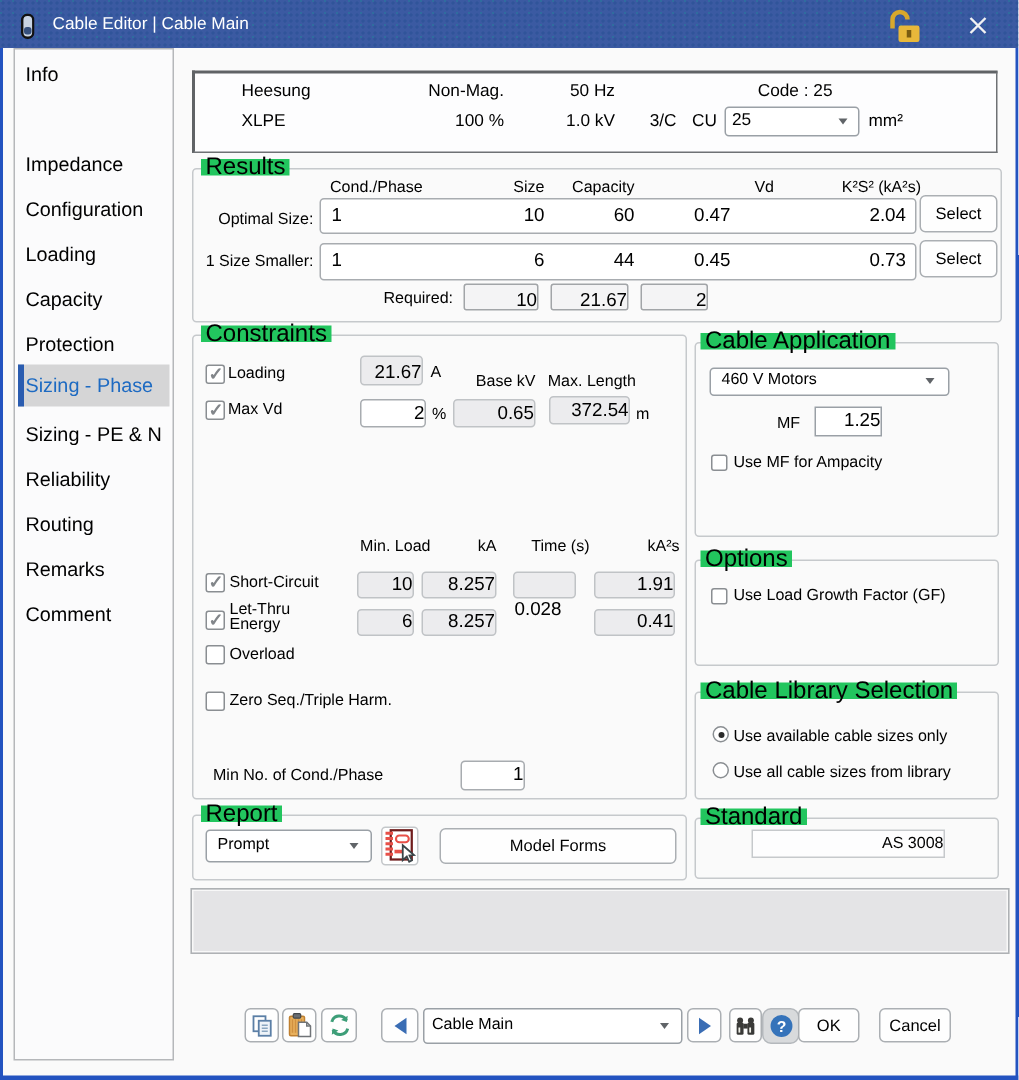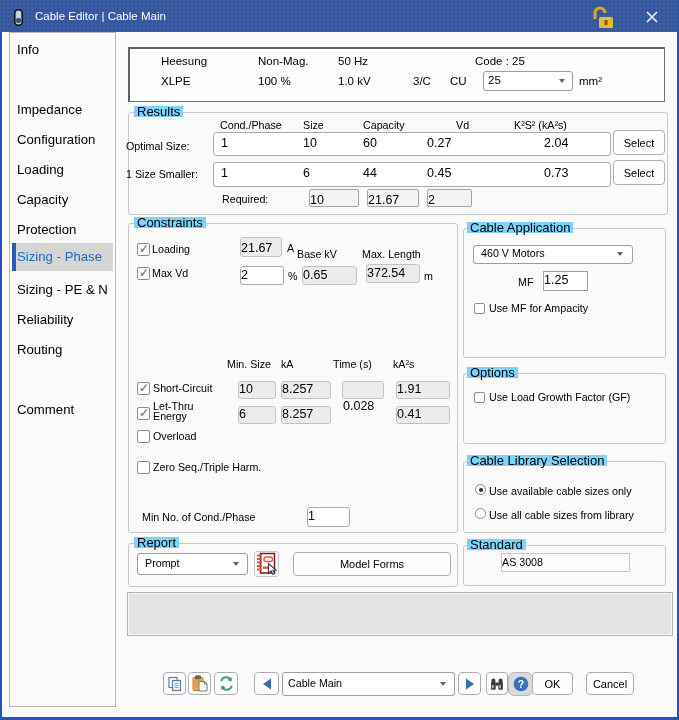--- a/index.html
+++ b/index.html
@@ -3,26 +3,26 @@
 <meta charset="utf-8">
 <style>
 html,body{margin:0;padding:0}
 *{box-sizing:border-box}
 body{font-family:"Liberation Sans",sans-serif}
 #win{position:relative;width:679px;height:720px;background:#fafafa;overflow:hidden}
 .abs{position:absolute}
 .t{position:absolute;font-size:10.7px;color:#000;white-space:nowrap;line-height:13px}
 .v{font-size:12.5px !important;line-height:13px !important}
 .h{font-size:11.5px !important}
-.c{text-align:left}
-.r{text-align:left}
+.c{text-align:right}
+.r{text-align:right}
 .fld{position:absolute;background:#fff;border:1px solid #a8acb0;border-radius:3px}
 .dis{position:absolute;background:#ececee;border:1px solid #c0c3c6;border-radius:3px}
 .gb{position:absolute;border:1px solid #c6c9cc;border-radius:3px}
-.lg{position:absolute;background:#7dd3fc;padding:0 3px;font-size:13px;color:#000;white-space:nowrap;line-height:11px}
+.lg{position:absolute;background:#22c55e;padding:0 3px;font-size:16px;color:#000;white-space:nowrap;line-height:11px}
 .btn{position:absolute;background:#fefefe;border:1px solid #abafb3;border-radius:4px;font-size:11px;color:#000;display:flex;align-items:center;justify-content:center}
 .cb{position:absolute;width:13px;height:13px;background:#fff;border:1px solid #8a8e92;border-radius:2px}
 .ck{position:absolute;font-size:12px;font-weight:bold;color:#82868a;line-height:12px}
 .rad{position:absolute;width:11px;height:11px;background:#fff;border:1px solid #8a8e92;border-radius:50%}
 .dot{position:absolute;left:2.5px;top:2.5px;width:4px;height:4px;background:#2a2a2a;border-radius:50%}
 .ar{position:absolute;width:0;height:0;border-left:3.5px solid transparent;border-right:3.5px solid transparent;border-top:4px solid #606468}
 .combo{position:absolute;background:#fff;border:1px solid #9aa0a6;border-radius:3px}
 .mi{position:absolute;left:0;width:105px;height:30px;font-size:13.2px;color:#000;line-height:30px;padding-left:7px;white-space:nowrap}
 </style>
 </head>
@@ -53,20 +53,21 @@
     <div class="mi" style="top:92px">Configuration</div>
     <div class="mi" style="top:122px">Loading</div>
     <div class="mi" style="top:152px">Capacity</div>
     <div class="mi" style="top:182px">Protection</div>
     <div class="abs" style="left:2px;top:210px;width:101px;height:28px;background:#d5d5d6"></div>
     <div class="abs" style="left:2px;top:210px;width:4px;height:28px;background:#2a5cb0"></div>
     <div class="mi" style="top:209px;color:#1d6ac2">Sizing - Phase</div>
     <div class="mi" style="top:242px">Sizing - PE &amp; N</div>
     <div class="mi" style="top:272px">Reliability</div>
     <div class="mi" style="top:302px">Routing</div>
+    <div class="mi" style="top:332px">Remarks</div>
     <div class="mi" style="top:362px">Comment</div>
   </div>
 
   <div class="abs" id="hdr" style="left:128px;top:47px;width:537px;height:55px;background:#fdfdfe;border:1px solid #6e7174;border-top:2px solid #606366;border-left:2px solid #606366"></div>
   <div class="t h" style="left:161px;top:55px">Heesung</div>
   <div class="t c h" style="left:258px;top:55px;width:78px">Non-Mag.</div>
   <div class="t c h" style="left:338px;top:55px;width:72px">50 Hz</div>
   <div class="t c h" style="left:475px;top:55px;width:80px">Code : 25</div>
   <div class="t h" style="left:161px;top:75px">XLPE</div>
   <div class="t c h" style="left:258px;top:75px;width:78px">100 %</div>
@@ -84,21 +85,21 @@
   <div class="t c" style="left:303px;top:119px;width:60px">Size</div>
   <div class="t c" style="left:363px;top:119px;width:60px">Capacity</div>
   <div class="t c" style="left:456px;top:119px;width:60px">Vd</div>
   <div class="t c" style="left:514px;top:119px;width:100px">K²S² (kA²s)</div>
 
   <div class="t r" style="left:126px;top:140px;width:83px">Optimal Size:</div>
   <div class="fld" style="left:213px;top:132px;width:398px;height:24px"></div>
   <div class="t v" style="left:221px;top:137px">1</div>
   <div class="t c v" style="left:303px;top:137px;width:60px">10</div>
   <div class="t c v" style="left:363px;top:137px;width:60px">60</div>
-  <div class="t c v" style="left:427px;top:137px;width:60px">0.27</div>
+  <div class="t c v" style="left:427px;top:137px;width:60px">0.47</div>
   <div class="t c v" style="left:544px;top:137px;width:60px">2.04</div>
   <div class="btn" style="left:613px;top:130px;width:52px;height:25px">Select</div>
 
   <div class="t r" style="left:126px;top:168px;width:83px">1 Size Smaller:</div>
   <div class="fld" style="left:213px;top:162px;width:398px;height:25px"></div>
   <div class="t v" style="left:221px;top:167px">1</div>
   <div class="t c v" style="left:303px;top:167px;width:60px">6</div>
   <div class="t c v" style="left:363px;top:167px;width:60px">44</div>
   <div class="t c v" style="left:427px;top:167px;width:60px">0.45</div>
   <div class="t c v" style="left:544px;top:167px;width:60px">0.73</div>
@@ -135,21 +136,21 @@
     </div>
   <div class="t" style="left:288px;top:270px">%</div>
   <div class="dis" style="left:302px;top:266px;width:55px;height:19px">
       <div class="t c v" style="left:0;top:2px;width:53px">0.65</div>
     </div>
   <div class="dis" style="left:366px;top:264px;width:54px;height:19px">
       <div class="t c v" style="left:0;top:2px;width:52px">372.54</div>
     </div>
   <div class="t" style="left:424px;top:270px">m</div>
 
-  <div class="t c" style="left:227px;top:358px;width:60px">Min. Size</div>
+  <div class="t c" style="left:227px;top:358px;width:60px">Min. Load</div>
   <div class="t c" style="left:281px;top:358px;width:50px">kA</div>
   <div class="t c" style="left:333px;top:358px;width:60px">Time (s)</div>
   <div class="t c" style="left:393px;top:358px;width:60px">kA²s</div>
 
   <div class="cb" style="left:137px;top:382px"></div>
     <div class="ck" style="left:139px;top:382px">✓</div>
   <div class="t" style="left:153px;top:382px">Short-Circuit</div>
   <div class="dis" style="left:238px;top:381px;width:38px;height:18px">
       <div class="t c v" style="left:0;top:1px;width:36px">10</div>
     </div>

